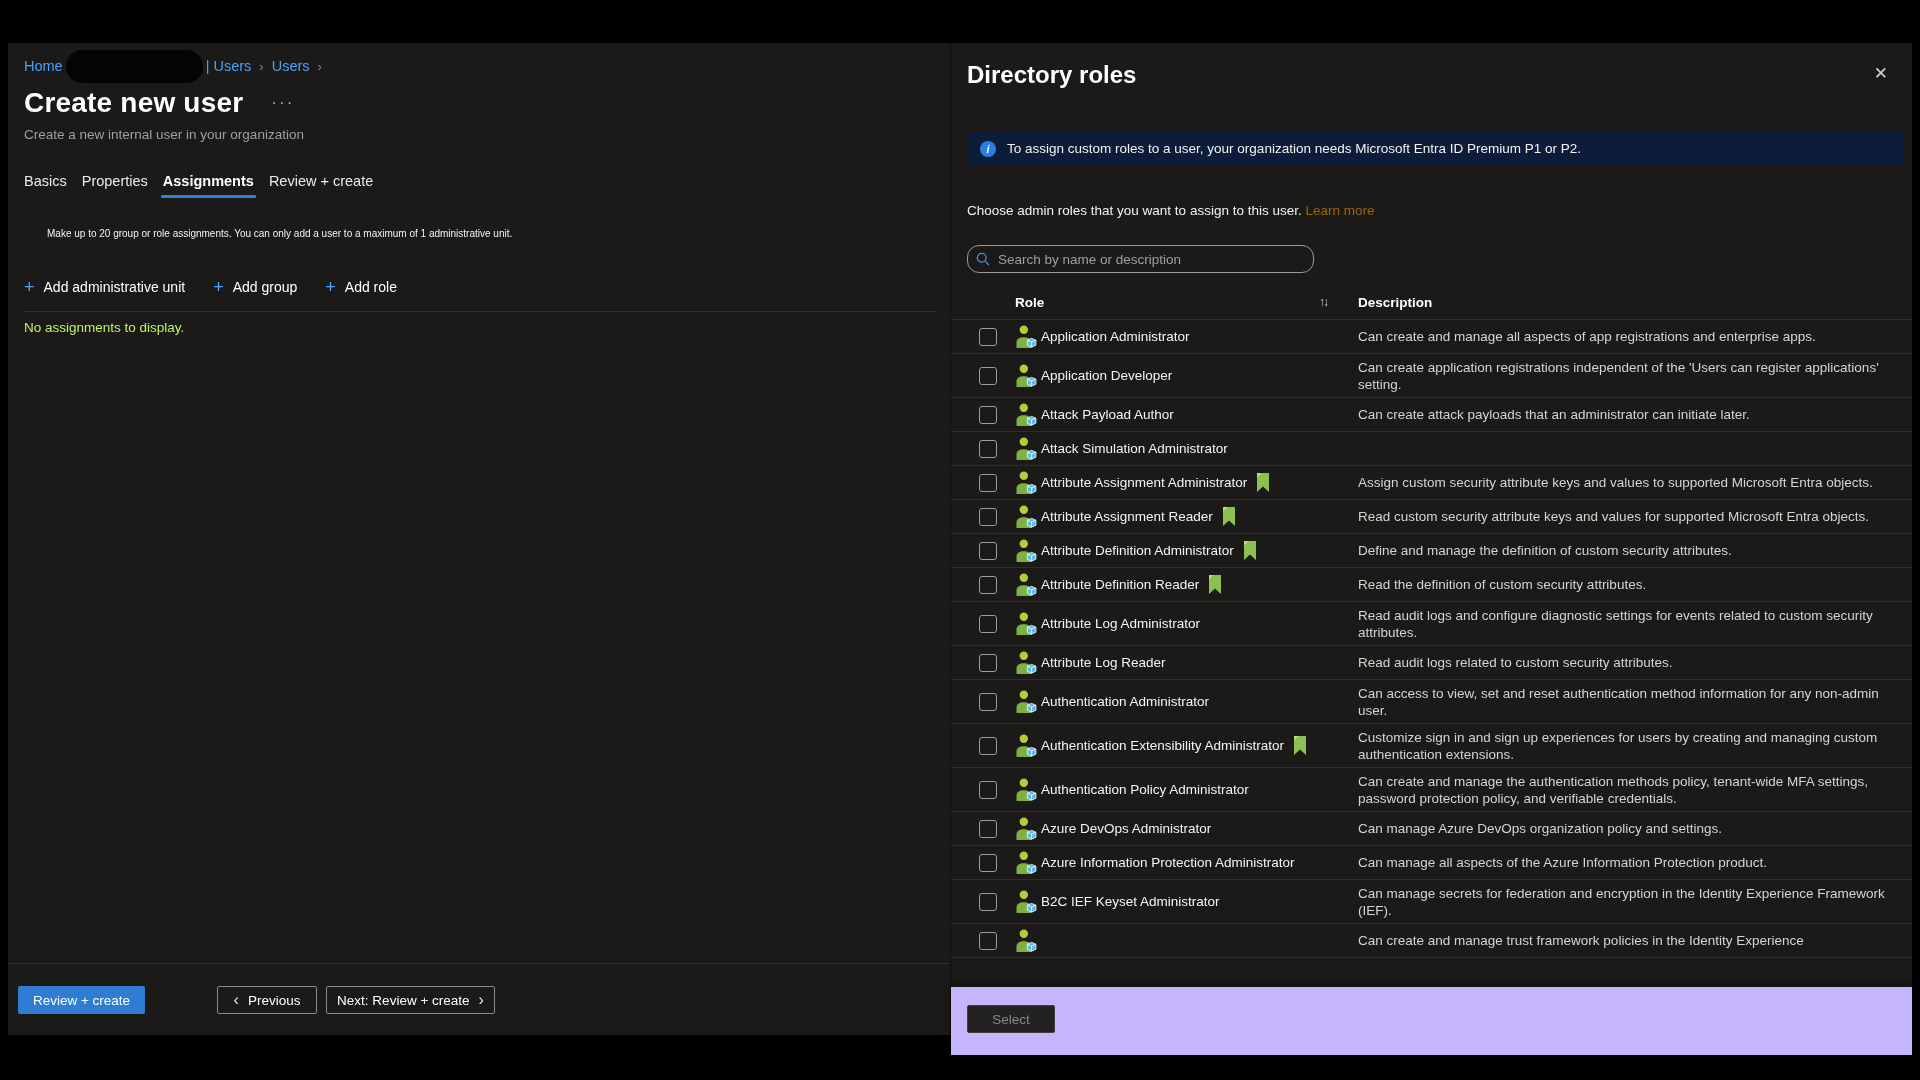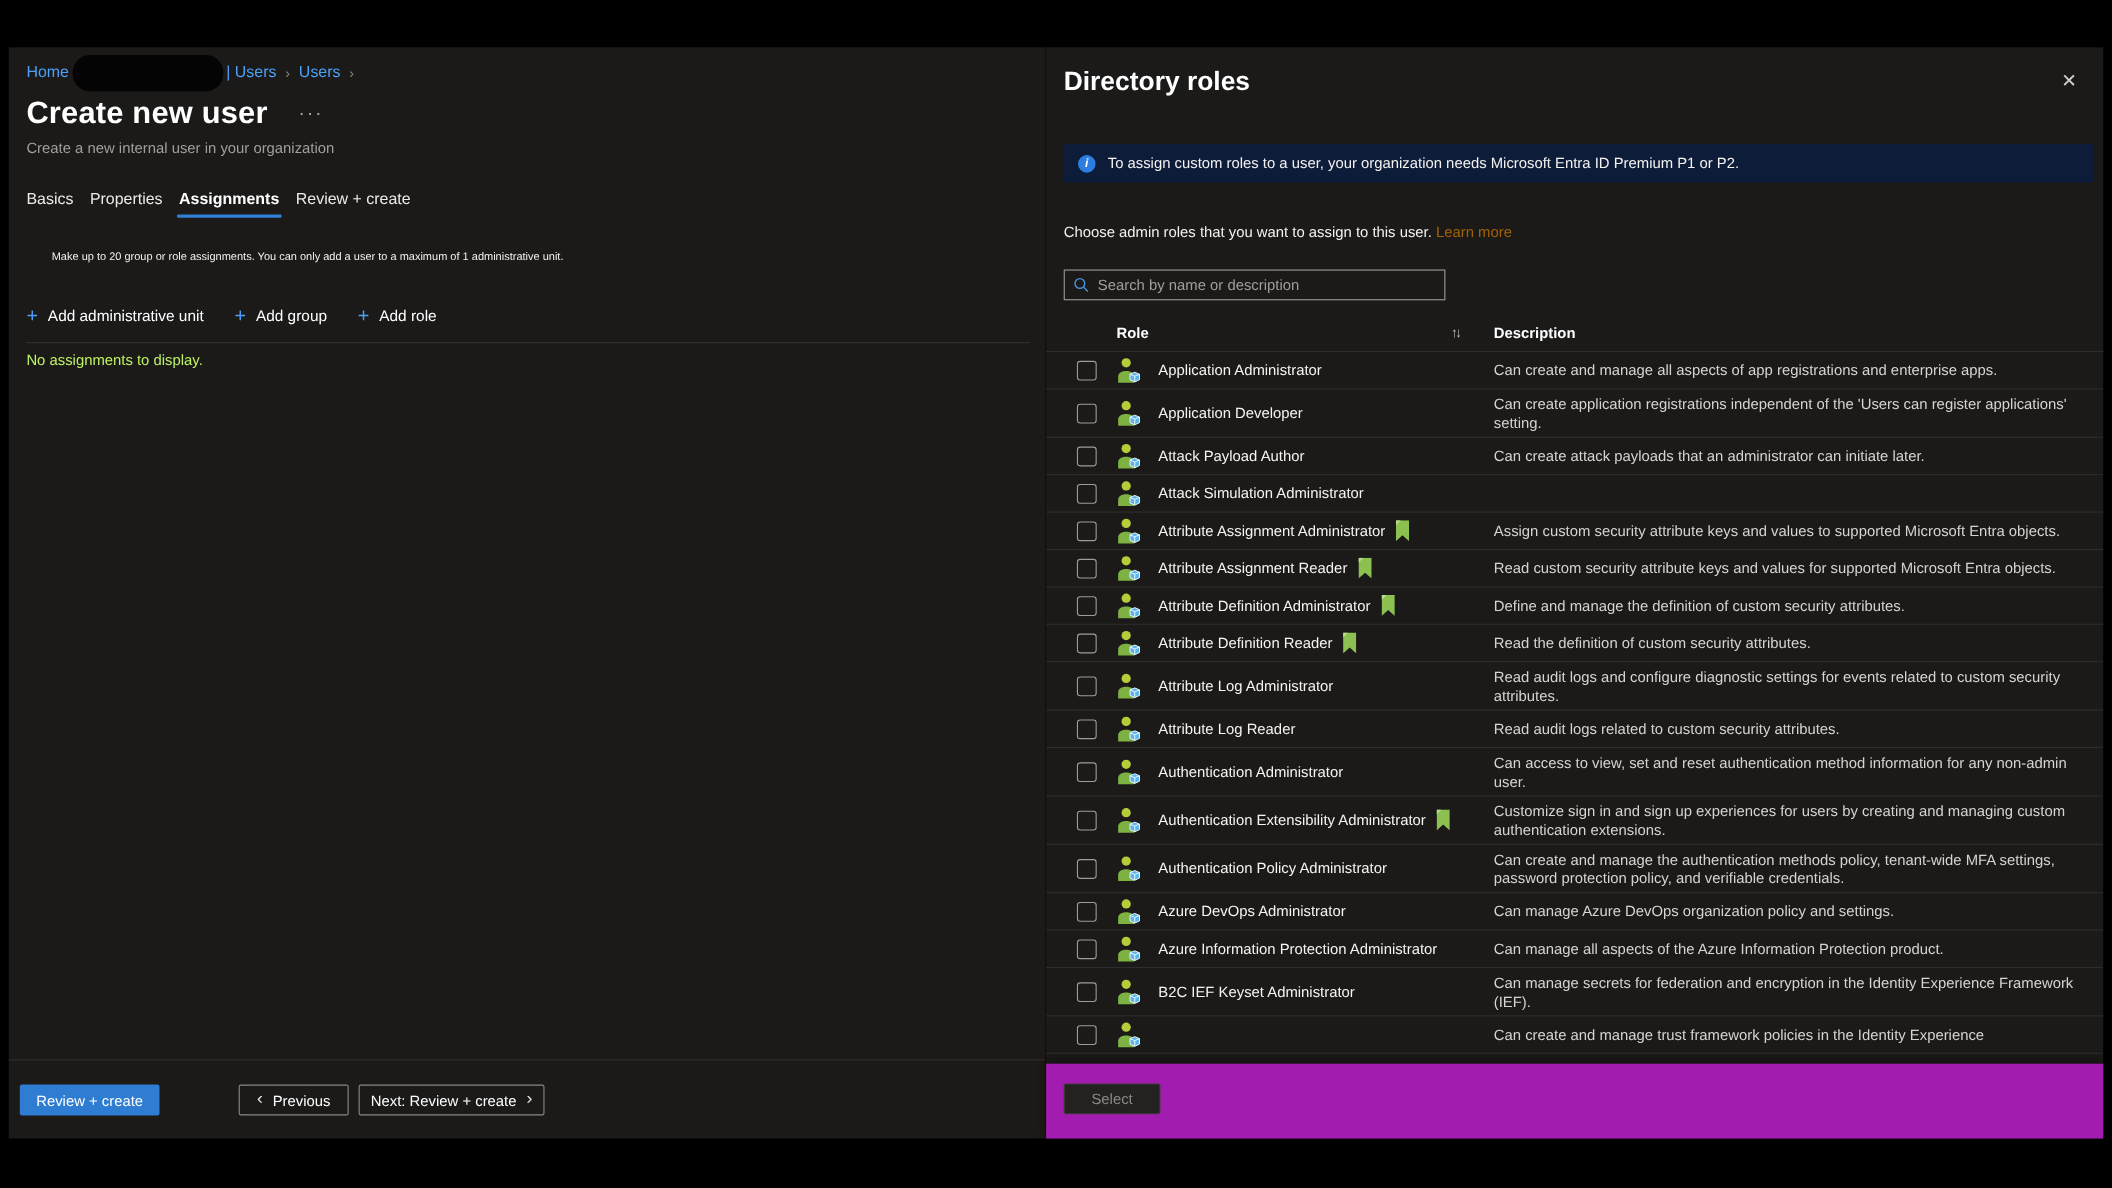--- a/index.html
+++ b/index.html
@@ -54,45 +54,45 @@
                  background:#0d1c38; border-radius:2px; display:flex; align-items:center;
                  padding-left:13px; gap:11px; }
   .info-icon { width:16px; height:16px; border-radius:50%; background:#2b7de0; color:#fff;
                font-size:11px; font-weight:700; font-style:italic; display:flex;
                align-items:center; justify-content:center; flex:0 0 16px; }
   .info-text { font-size:13.5px; color:#f3f2f1; }
   .instruction { position:absolute; left:16px; top:160px; font-size:13.5px; color:#f3f2f1; }
   .learn-more { color:#a16207; cursor:pointer; }
   .search-wrap { position:absolute; left:16px; top:202px; width:347px; height:28px; }
   .search-input { width:100%; height:100%; background:transparent; border:1px solid #9d9b99;
-                  border-radius:0; color:#fff; font-size:13.5px; padding:0 8px 0 30px;
+                  border-radius:12px; color:#fff; font-size:13.5px; padding:0 8px 0 30px;
                   font-family:"Liberation Sans", sans-serif; }
   .search-input::placeholder { color:#a19f9d; }
   .search-icon { position:absolute; left:9px; top:7px; }
 
   .grid-header { position:absolute; left:0; right:0; top:244px; height:32px; }
   .col-role { position:absolute; left:64px; top:8px; font-size:13.5px; font-weight:700; color:#fff; }
   .sort-icon { position:absolute; left:368px; top:8px; font-size:12px; color:#c8c6c4;
                letter-spacing:-2px; cursor:pointer; }
   .col-desc { position:absolute; left:407px; top:8px; font-size:13.5px; font-weight:700; color:#fff; }
 
   .roles-list { position:absolute; left:0; right:0; top:276px; height:648px;
                 overflow:hidden; border-top:1px solid #2e2d2c; }
   .role-row { display:flex; align-items:center; border-bottom:1px solid #2e2d2c; min-height:34px; }
   .role-row.two-line { min-height:44px; }
   .role-cell { width:407px; padding-left:28px; display:flex; align-items:center; flex:0 0 407px; }
   .checkbox { width:18px; height:18px; border:1px solid #9e9c9a; border-radius:3px;
               background:transparent; flex:0 0 18px; cursor:pointer; }
   .person-icon { margin-left:18px; flex:0 0 22px; height:24px; }
-  .role-name { margin-left:16px; font-size:13.5px; color:#f5f4f2; white-space:nowrap; }
+  .role-name { margin-left:4px; font-size:13.5px; color:#f5f4f2; white-space:nowrap; }
   .bookmark-icon { margin-left:10px; flex:0 0 12px; height:19px; }
   .role-desc { flex:1; padding-right:3px; font-size:13.5px; color:#d6d4d1; line-height:17px; }
 
-  .panel-footer { position:absolute; left:0; right:0; top:924px; height:68px;
-                  background:#a21caf; box-shadow:0 -3px 8px rgba(0,0,0,.35); }
+  .panel-footer { position:absolute; left:0; right:0; top:944px; height:68px;
+                  background:#c4b5fd; box-shadow:0 -3px 8px rgba(0,0,0,.35); }
   .select-btn { position:absolute; left:16px; top:18px; width:88px; height:28px;
                 background:#232221; border:1px solid #3e3d3c; border-radius:2px;
                 color:#8a8886; font-size:13.5px; display:flex; align-items:center;
                 justify-content:center; }
 </style>
 </head>
 <body>
 
 <div class="stage">
 

